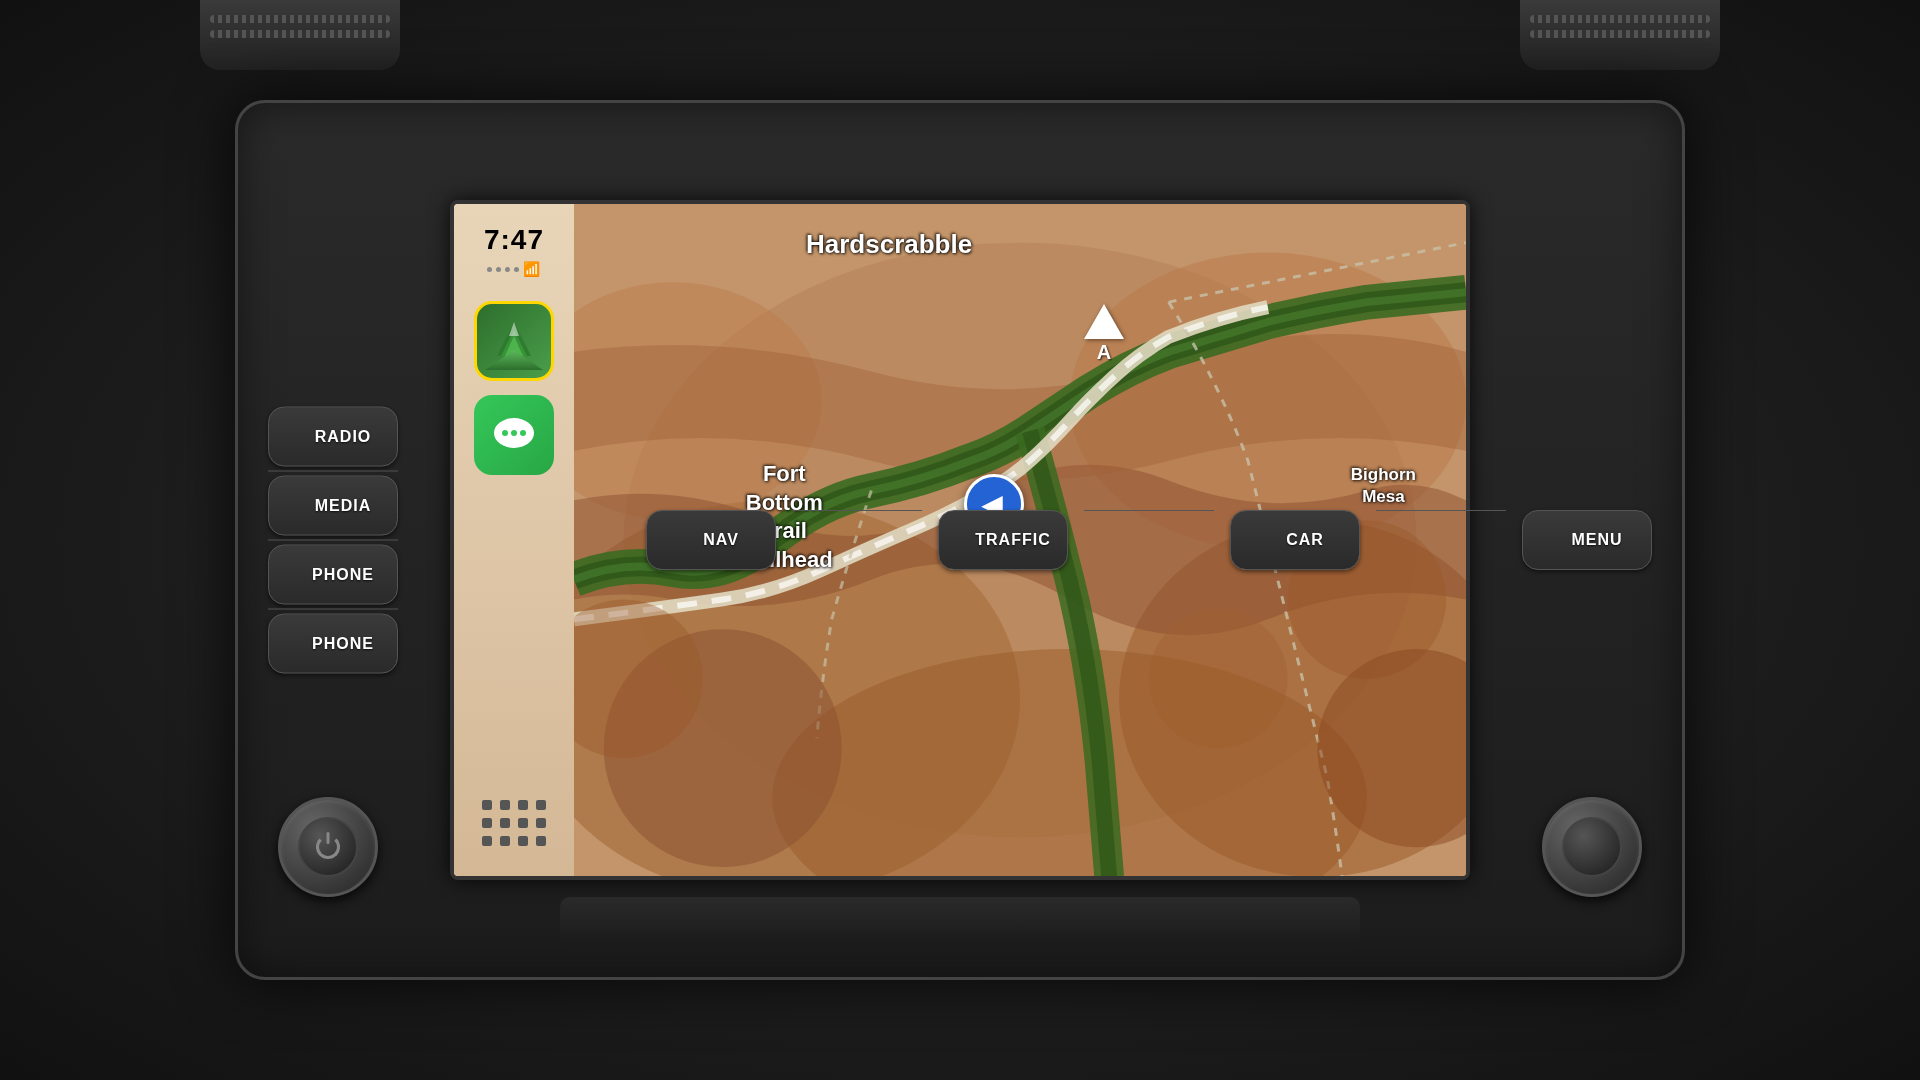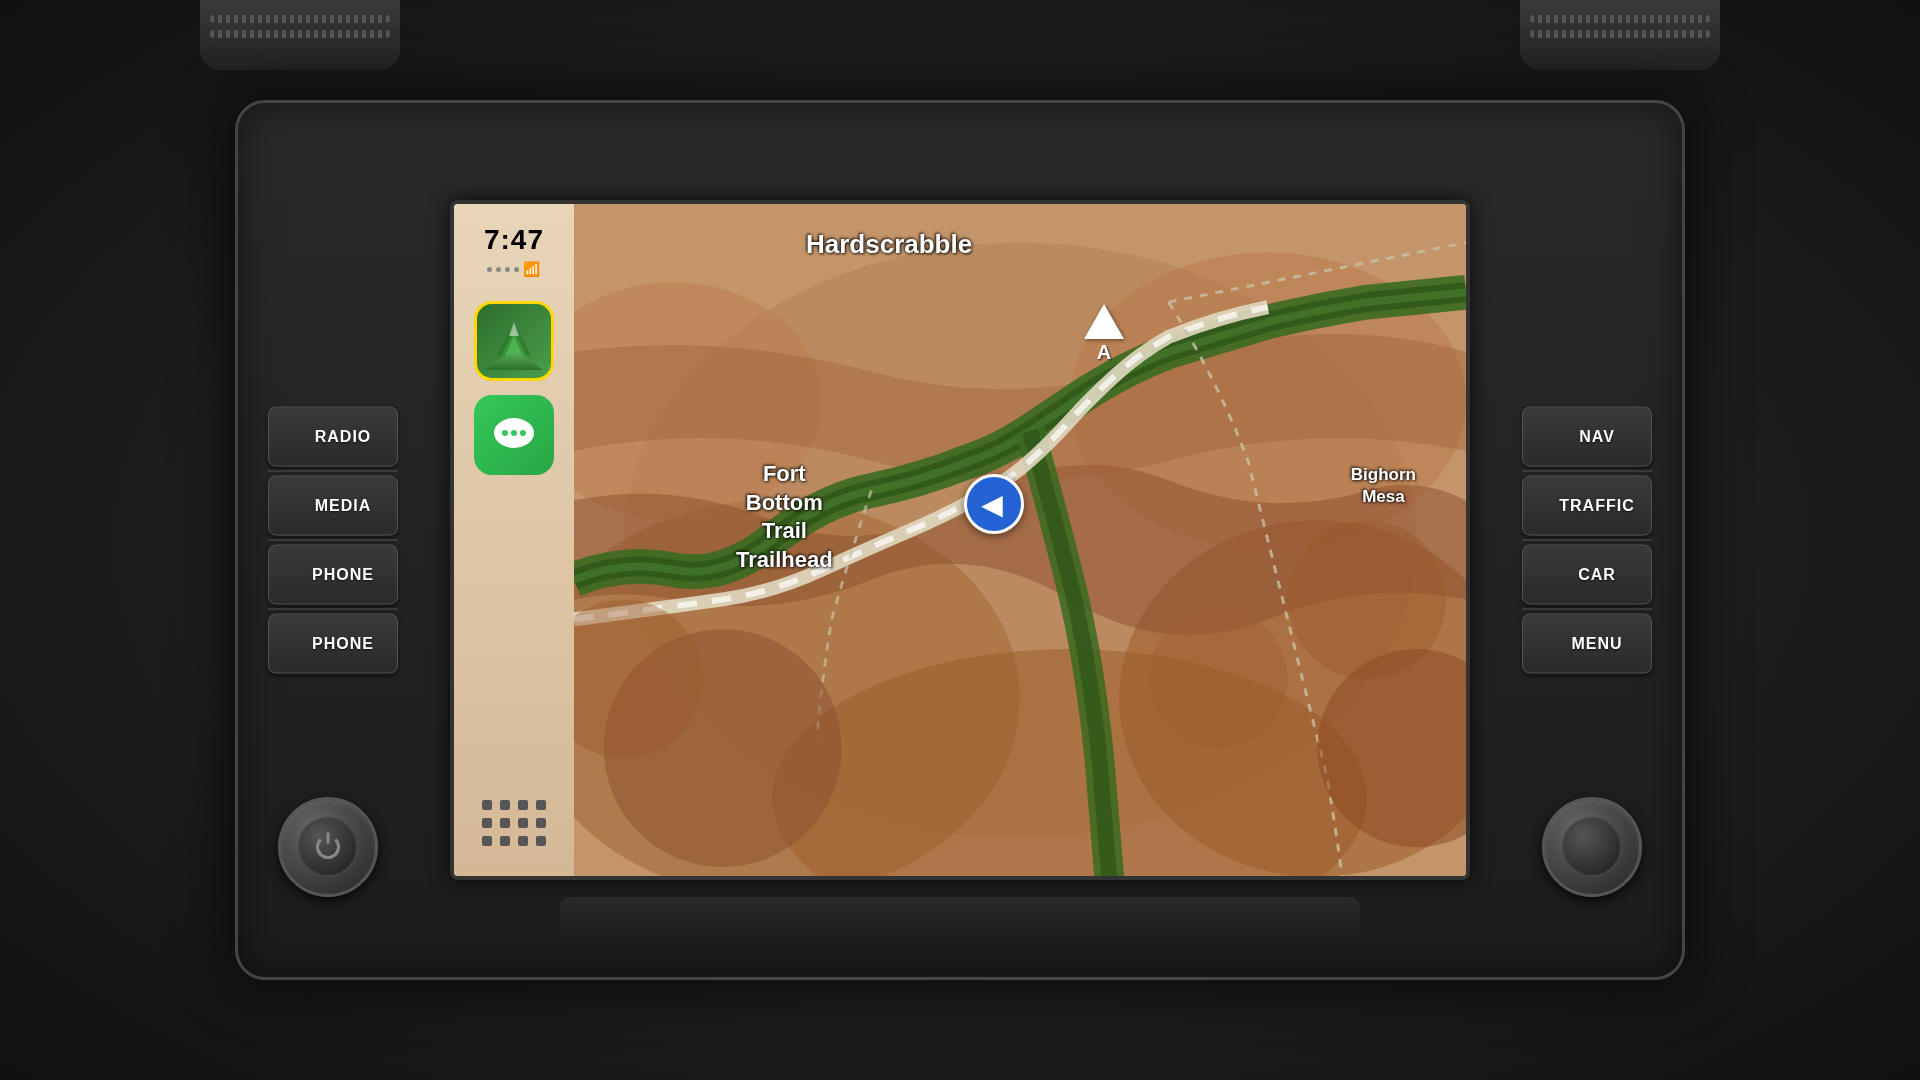--- a/index.html
+++ b/index.html
@@ -77,21 +77,21 @@
       display: flex;
       flex-direction: column;
       gap: 4px;
     }
 
     .nav-btn {
       width: 130px;
       height: 60px;
       background: linear-gradient(180deg, #3a3a3a, #2a2a2a);
       border: 1px solid #555;
-      border-radius: 8px;
+      border-radius: 16px;
       color: #fff;
       font-size: 16px;
       font-weight: bold;
       letter-spacing: 1px;
       display: flex;
       align-items: center;
       justify-content: center;
       cursor: pointer;
       text-shadow: 0 1px 2px rgba(0,0,0,0.8);
       box-shadow: 0 2px 4px rgba(0,0,0,0.5);
@@ -104,22 +104,22 @@
       background: #555;
     }
 
     
     .right-buttons {
       position: absolute;
       right: 30px;
       top: 50%;
       transform: translateY(-50%);
       display: flex;
-      flex-direction: column;
-      gap: 4px;
+      flex-direction: row;
+      gap: 16px;
     }
 
     
     .knob-left {
       position: absolute;
       left: 40px;
       bottom: 80px;
       width: 100px;
       height: 100px;
     }

